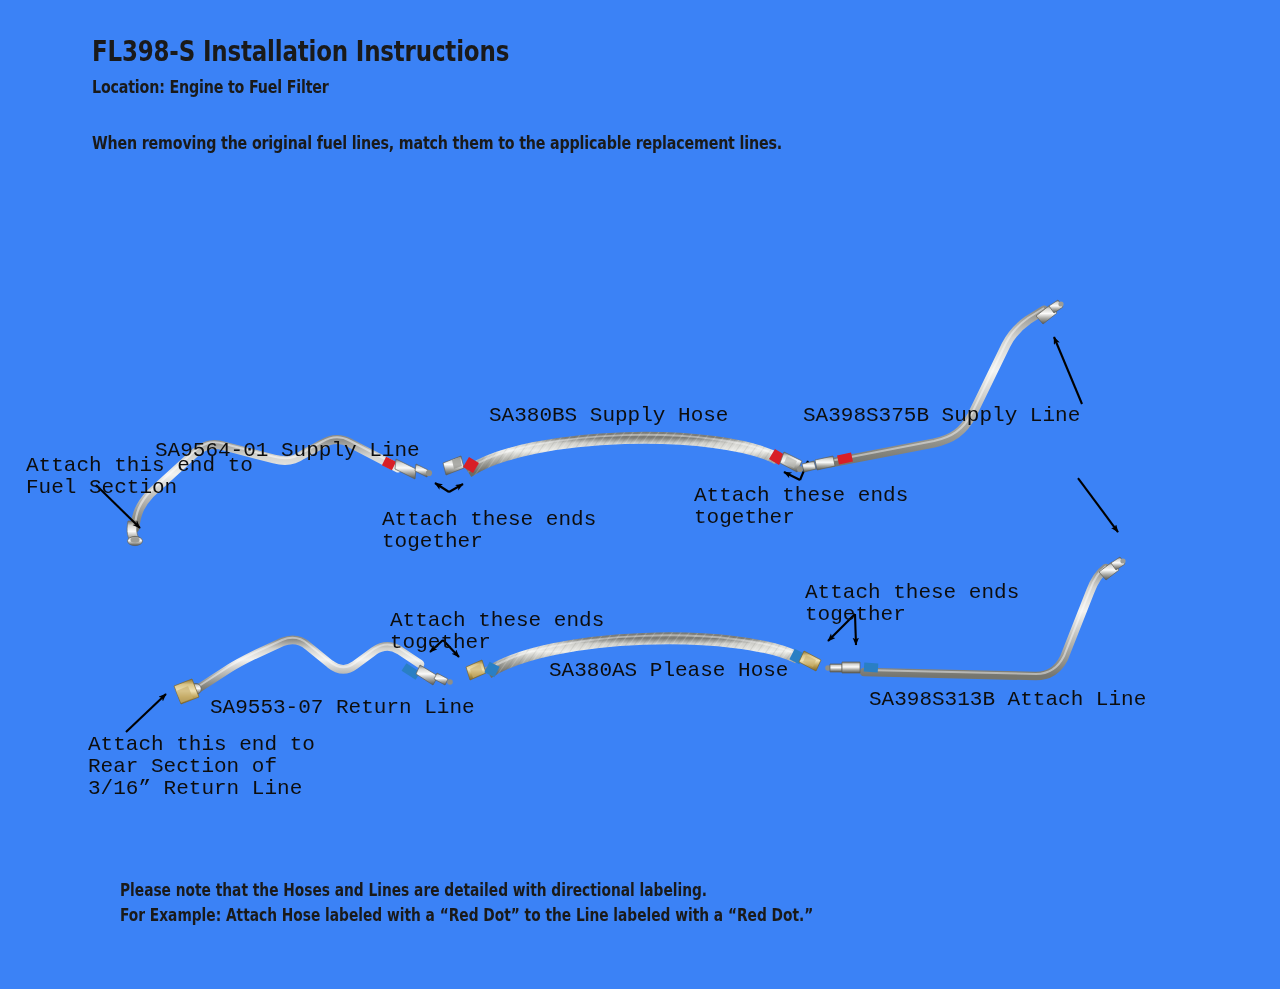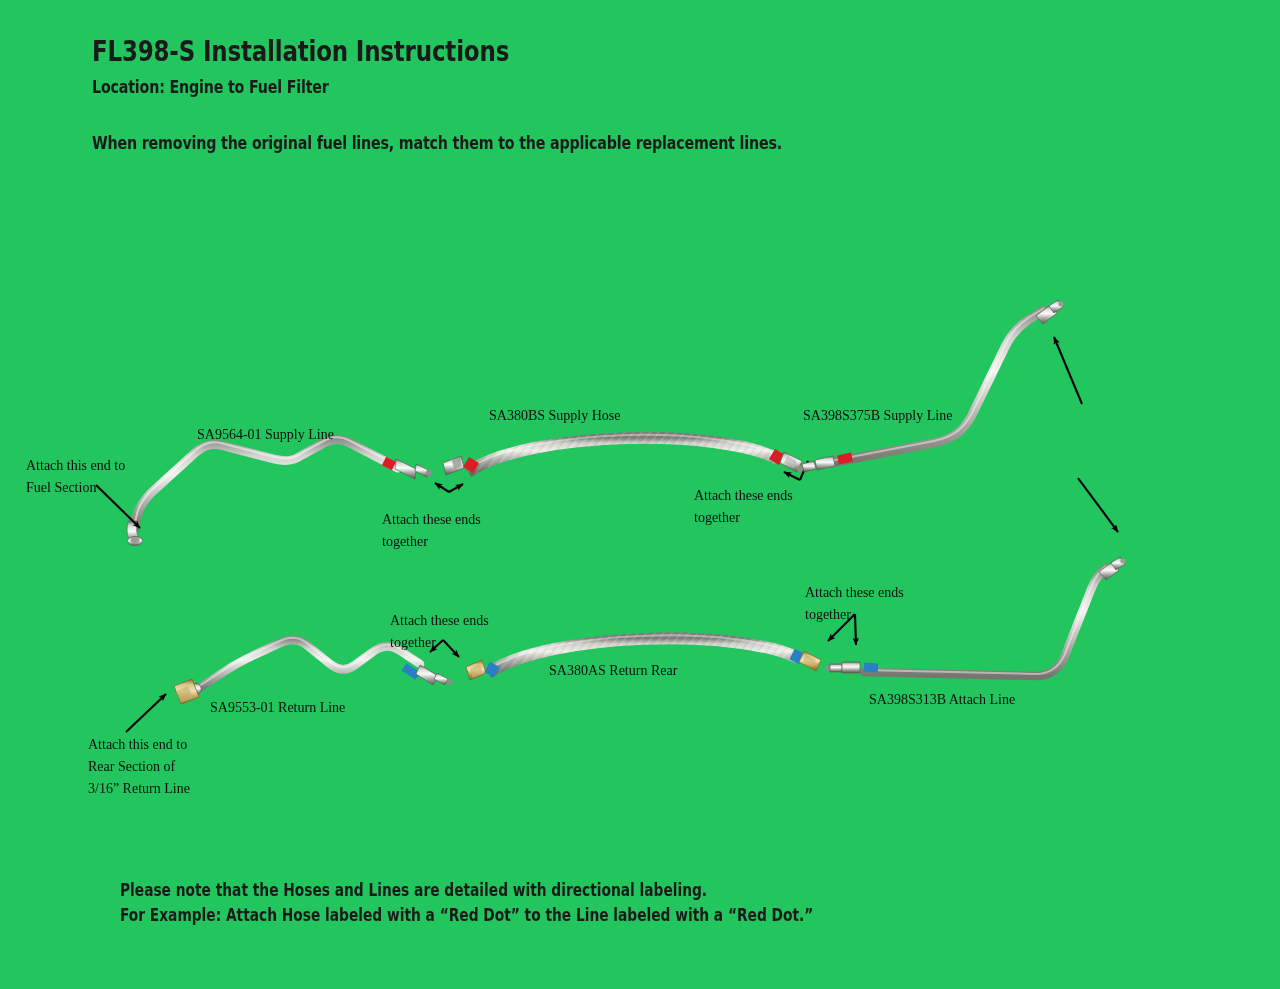--- a/index.html
+++ b/index.html
@@ -9,21 +9,21 @@
     background: #ffffff;
   }
   body {
     font-family: "Liberation Sans", sans-serif;
     color: #000000;
   }
   #page {
     position: relative;
     width: 1280px;
     height: 989px;
-    background: #22c55e;
+    background: #3b82f6;
     overflow: hidden;
   }
 
   
   .hdr {
     position: absolute;
     font-family: "DejaVu Sans Condensed", "Liberation Sans Narrow", "Liberation Sans", sans-serif;
     font-weight: bold;
     color: #1a1a1a;
     white-space: nowrap;
@@ -63,22 +63,22 @@
     color: #1a1a1a;
     white-space: nowrap;
     transform: scaleX(0.9);
     transform-origin: left top;
   }
   #footer div { white-space: nowrap; }
 
   
   .dlabel {
     position: absolute;
-    font-family: Liberation Serif, serif;
-    font-size: 14px;
+    font-family: Liberation Mono, monospace;
+    font-size: 21px;
     line-height: 22px;
     color: #0d0d0d;
     white-space: nowrap;
   }
 
   svg.diagram {
     position: absolute;
     left: 0;
     top: 0;
     width: 1280px;
@@ -334,21 +334,21 @@
         <path d="M1111,563 L1120,557 L1125,564 L1116,570 Z" fill="url(#nut)" stroke="#5e5e58" stroke-width="0.7"></path>
         <circle cx="1123" cy="561" r="2.6" fill="#9d9d97"></circle>
       </g>
     </g>
 
     <g>
       <path d="M126,732 L166,694" stroke="#000" stroke-width="2.1" fill="none" marker-end="url(#arrowhead)"></path>
     </g>
   </svg>
 
-  <div class="dlabel" style="left:155px; top:424px;margin-left:42px;">SA9564-01 Supply Line</div>
+  <div class="dlabel" style="left:155px; top:440px;">SA9564-01 Supply Line</div>
 
   <div class="dlabel" style="left:489px; top:405px;">SA380BS Supply Hose</div>
 
   <div class="dlabel" style="left:803px; top:405px;">SA398S375B Supply Line</div>
 
   <div class="dlabel" style="left:26px; top:455px;">
     <div>Attach this end to</div>
     <div>Fuel Section</div>
   </div>
 
@@ -356,23 +356,23 @@
     <div>Attach these ends</div>
     <div>together</div>
   </div>
 
   <div class="dlabel" style="left:694px; top:485px;">
     <div>Attach these ends</div>
     <div>together</div>
   </div>
 
 
-  <div class="dlabel" style="left:210px; top:697px;">SA9553-01 Return Line</div>
-
-  <div class="dlabel" style="left:549px; top:660px;">SA380AS Return Rear</div>
+  <div class="dlabel" style="left:210px; top:697px;">SA9553-07 Return Line</div>
+
+  <div class="dlabel" style="left:549px; top:660px;">SA380AS Please Hose</div>
 
   <div class="dlabel" style="left:869px; top:689px;">SA398S313B Attach Line</div>
 
   <div class="dlabel" style="left:88px; top:734px;">
     <div>Attach this end to</div>
     <div>Rear Section of</div>
     <div>3/16” Return Line</div>
   </div>
 
   <div class="dlabel" style="left:390px; top:610px;">

